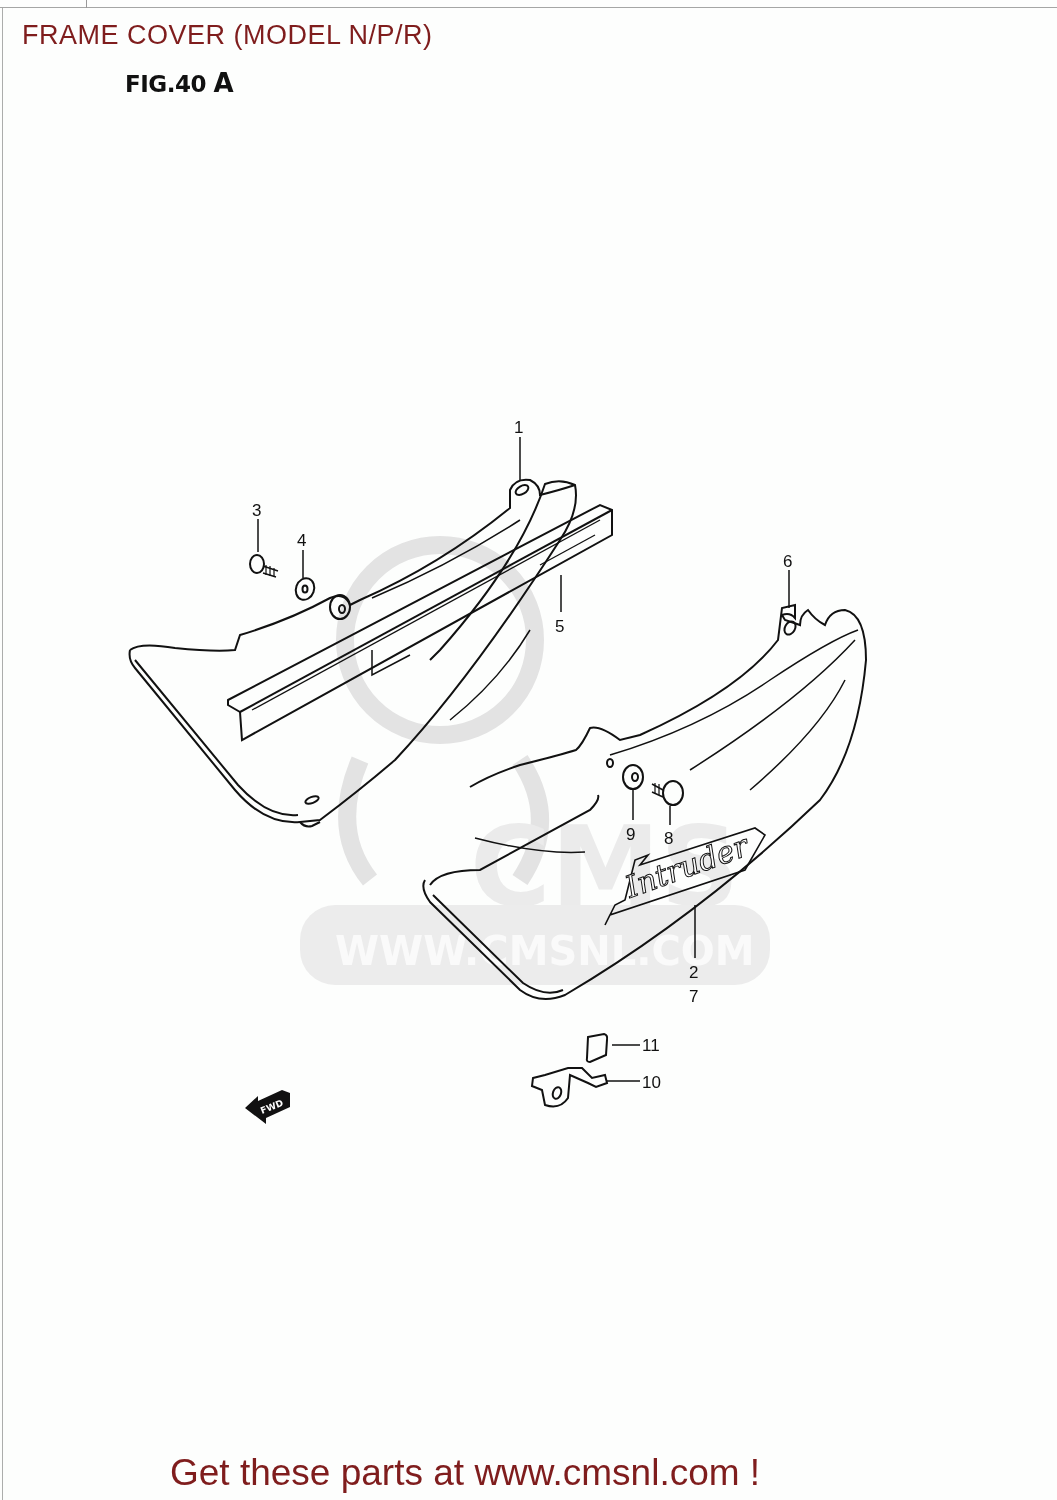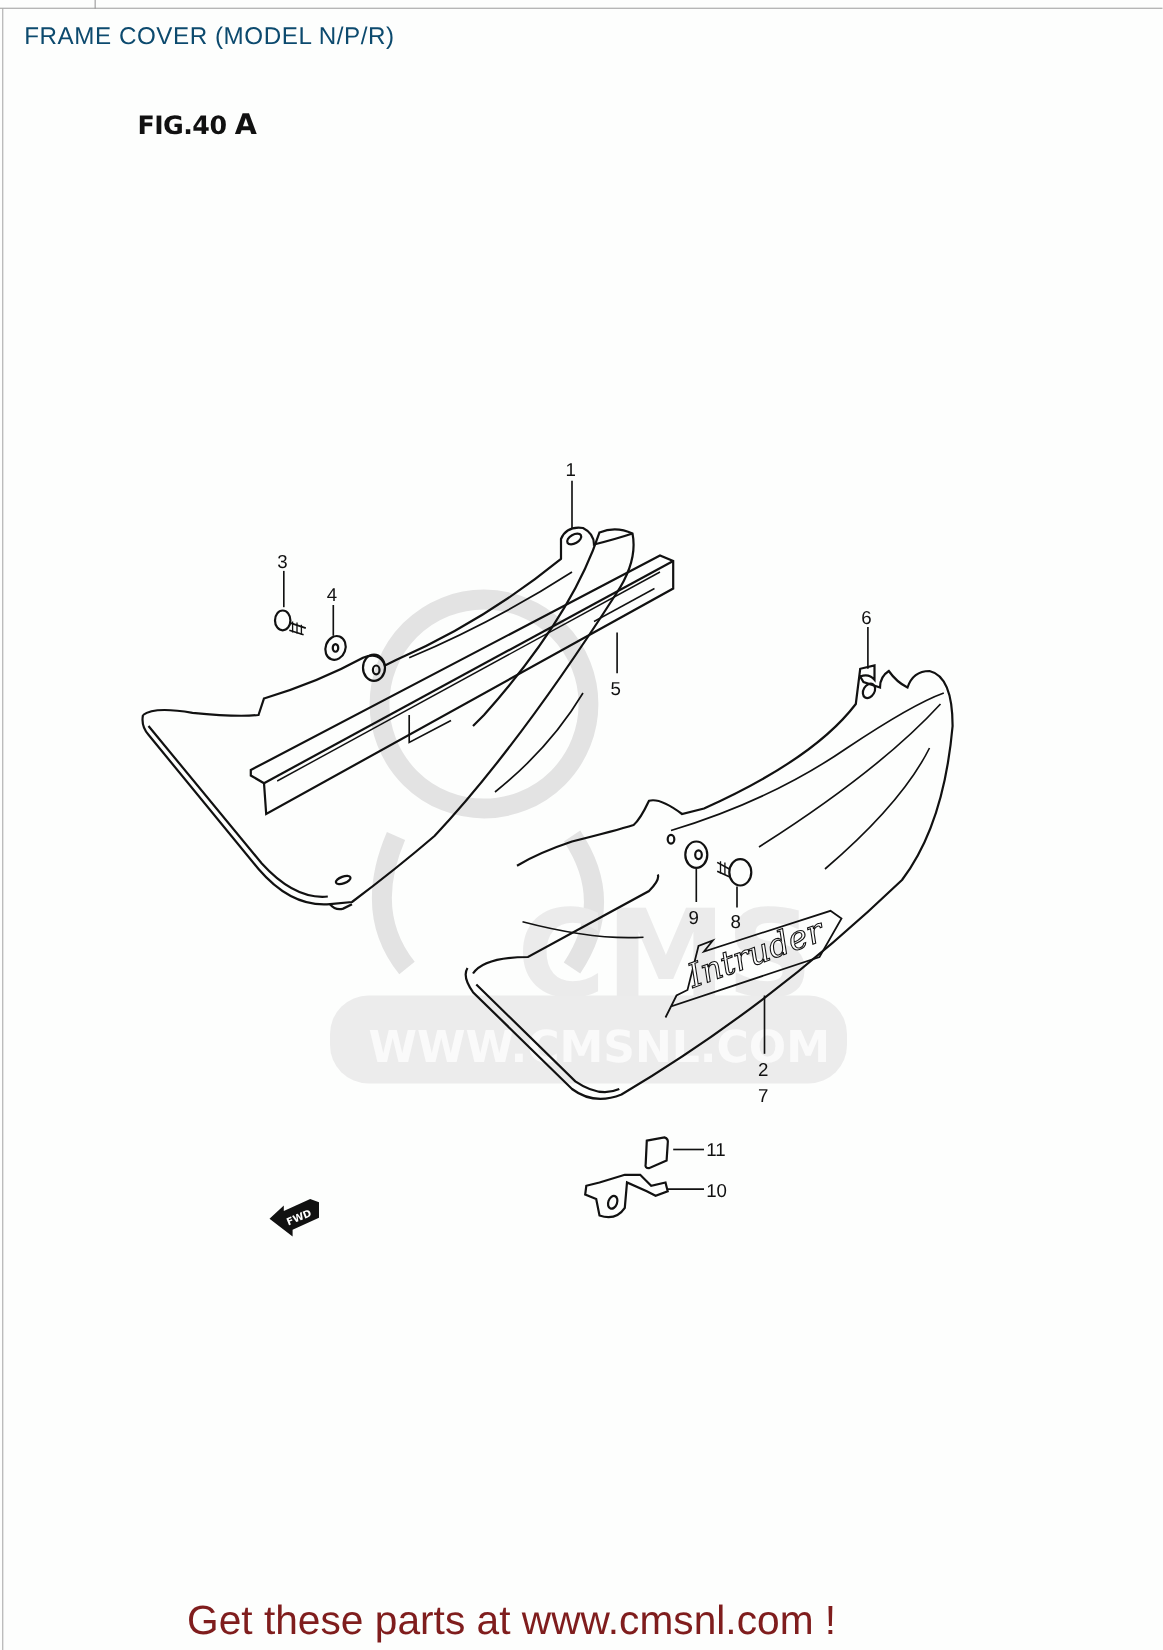--- a/index.html
+++ b/index.html
@@ -1,21 +1,21 @@
 <!DOCTYPE html>
 <html><head>
   <meta charset="utf-8">
   <style>
     html, body { margin: 0; padding: 0; background: #fdfefd; }
     body { width: 1057px; height: 1500px; position: relative; overflow: hidden; font-family: "Liberation Sans", sans-serif; }
     .page-border-top { position: absolute; left: 0; top: 7px; width: 1057px; height: 1px; background: #6a6a6a; opacity: .6; }
     .page-border-left { position: absolute; left: 2px; top: 8px; width: 1px; height: 1492px; background: #777; opacity: .6; }
     .tick { position: absolute; left: 86px; top: 0; width: 1px; height: 8px; background: #999; }
-    .title { position: absolute; left: 22px; top: 20px; font-size: 22px; color: #0c4a6e; letter-spacing: .5px; white-space: nowrap; }
-    .fig { position: absolute; left: 125px; top: 68px; font-size: 23px; font-weight: bold; color: #111; font-family: "DejaVu Sans", sans-serif; letter-spacing: -.5px; margin-top: 31px; }
+    .title { position: absolute; left: 22px; top: 20px; font-size: 27px; color: #7f1d1d; letter-spacing: .5px; white-space: nowrap; }
+    .fig { position: absolute; left: 125px; top: 68px; font-size: 23px; font-weight: bold; color: #111; font-family: "DejaVu Sans", sans-serif; letter-spacing: -.5px; }
     .fig .big { font-size: 26px; }
     .diagram { position: absolute; left: 0; top: 0; }
     .callout { font-family: "Liberation Sans", sans-serif; font-size: 17px; fill: #111; }
     .footer { position: absolute; left: 170px; top: 1452px; font-size: 37px; color: #7f1d1d; white-space: nowrap; }
     .wm-text { font-family: "DejaVu Sans", sans-serif; font-weight: bold; font-size: 40px; fill: #e6e6e6; }
   </style>
 </head>
 <body>
 
 <div class="page-border-top"></div>

